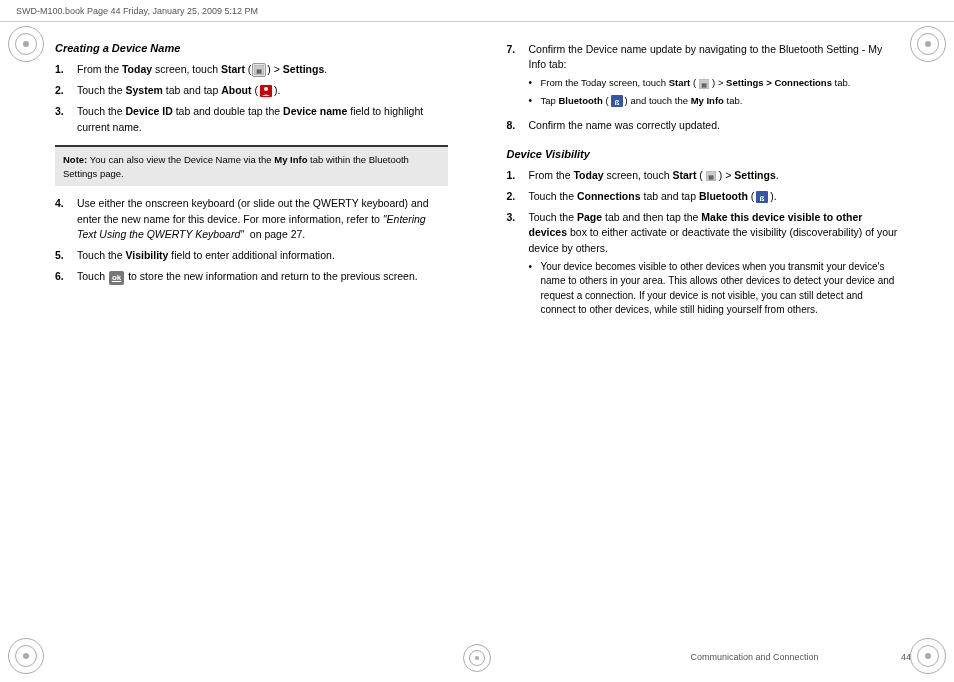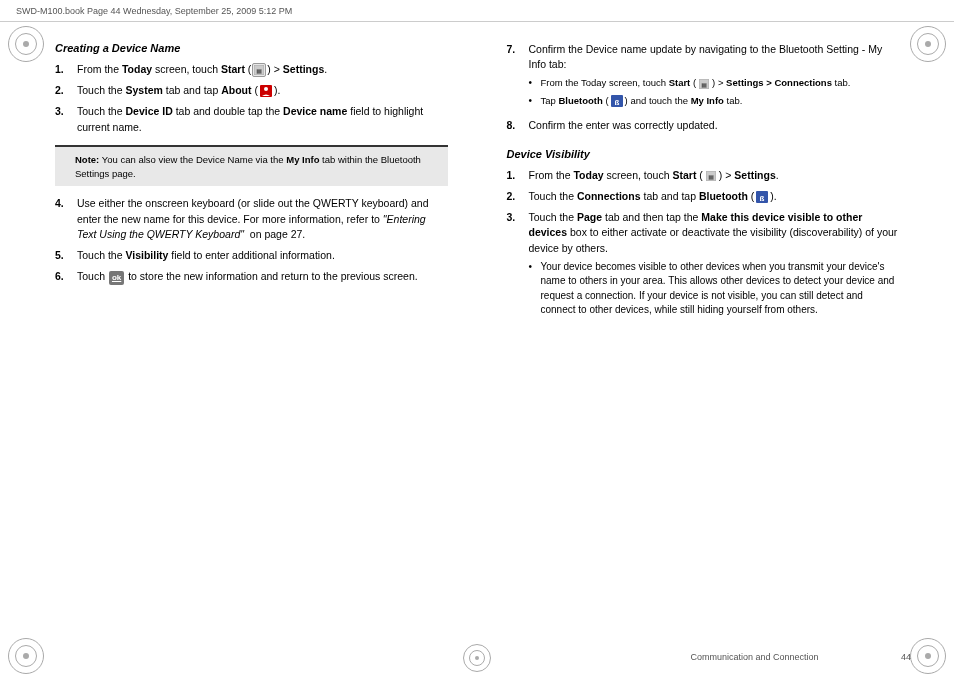--- a/index.html
+++ b/index.html
@@ -153,21 +153,21 @@
       padding: 0 2px;
       font-weight: bold;
       width: auto;
       text-decoration: underline;
     }
 
     
     .note-box {
       background: #e8e8e8;
       border-top: 2px solid #333;
-      padding: 6px 20px;
+      padding: 6px 8px;
       margin: 10px 0;
       font-size: 9.5px;
       line-height: 1.45;
     }
     .note-label {
       font-weight: bold;
     }
 
     
     .sub-bullet {
@@ -196,21 +196,21 @@
       font-size: 9px;
       color: #555;
     }
   </style>
 </head>
 <body>
 
 <div class="page-container">
 
   <div class="header-bar">
-    <span>SWD-M100.book  Page 44  Wednesday, September 25, 2009  5:12 PM</span>
+    <span>SWD-M100.book  Page 44  Friday, January 25, 2009  5:12 PM</span>
   </div>
 
   <div class="corner-decoration corner-tl">
     <div class="corner-circle-outer">
       <div class="corner-circle-inner">
         <div class="corner-dot"></div>
       </div>
     </div>
   </div>
 
@@ -348,21 +348,21 @@
                     </span>) and touch the <span class="bold">My Info</span> tab.
                 </span>
               </li>
             </ul>
           </span>
         </li>
 
         <li style="margin-top:4px;">
           <span class="list-num bold">8.</span>
           <span class="list-content">
-            Confirm the enter was correctly updated.
+            Confirm the name was correctly updated.
           </span>
         </li>
       </ul>
 
       <div style="margin-top:14px;">
         <div class="section-title">Device Visibility</div>
 
         <ul class="numbered-list">
 
           <li>

